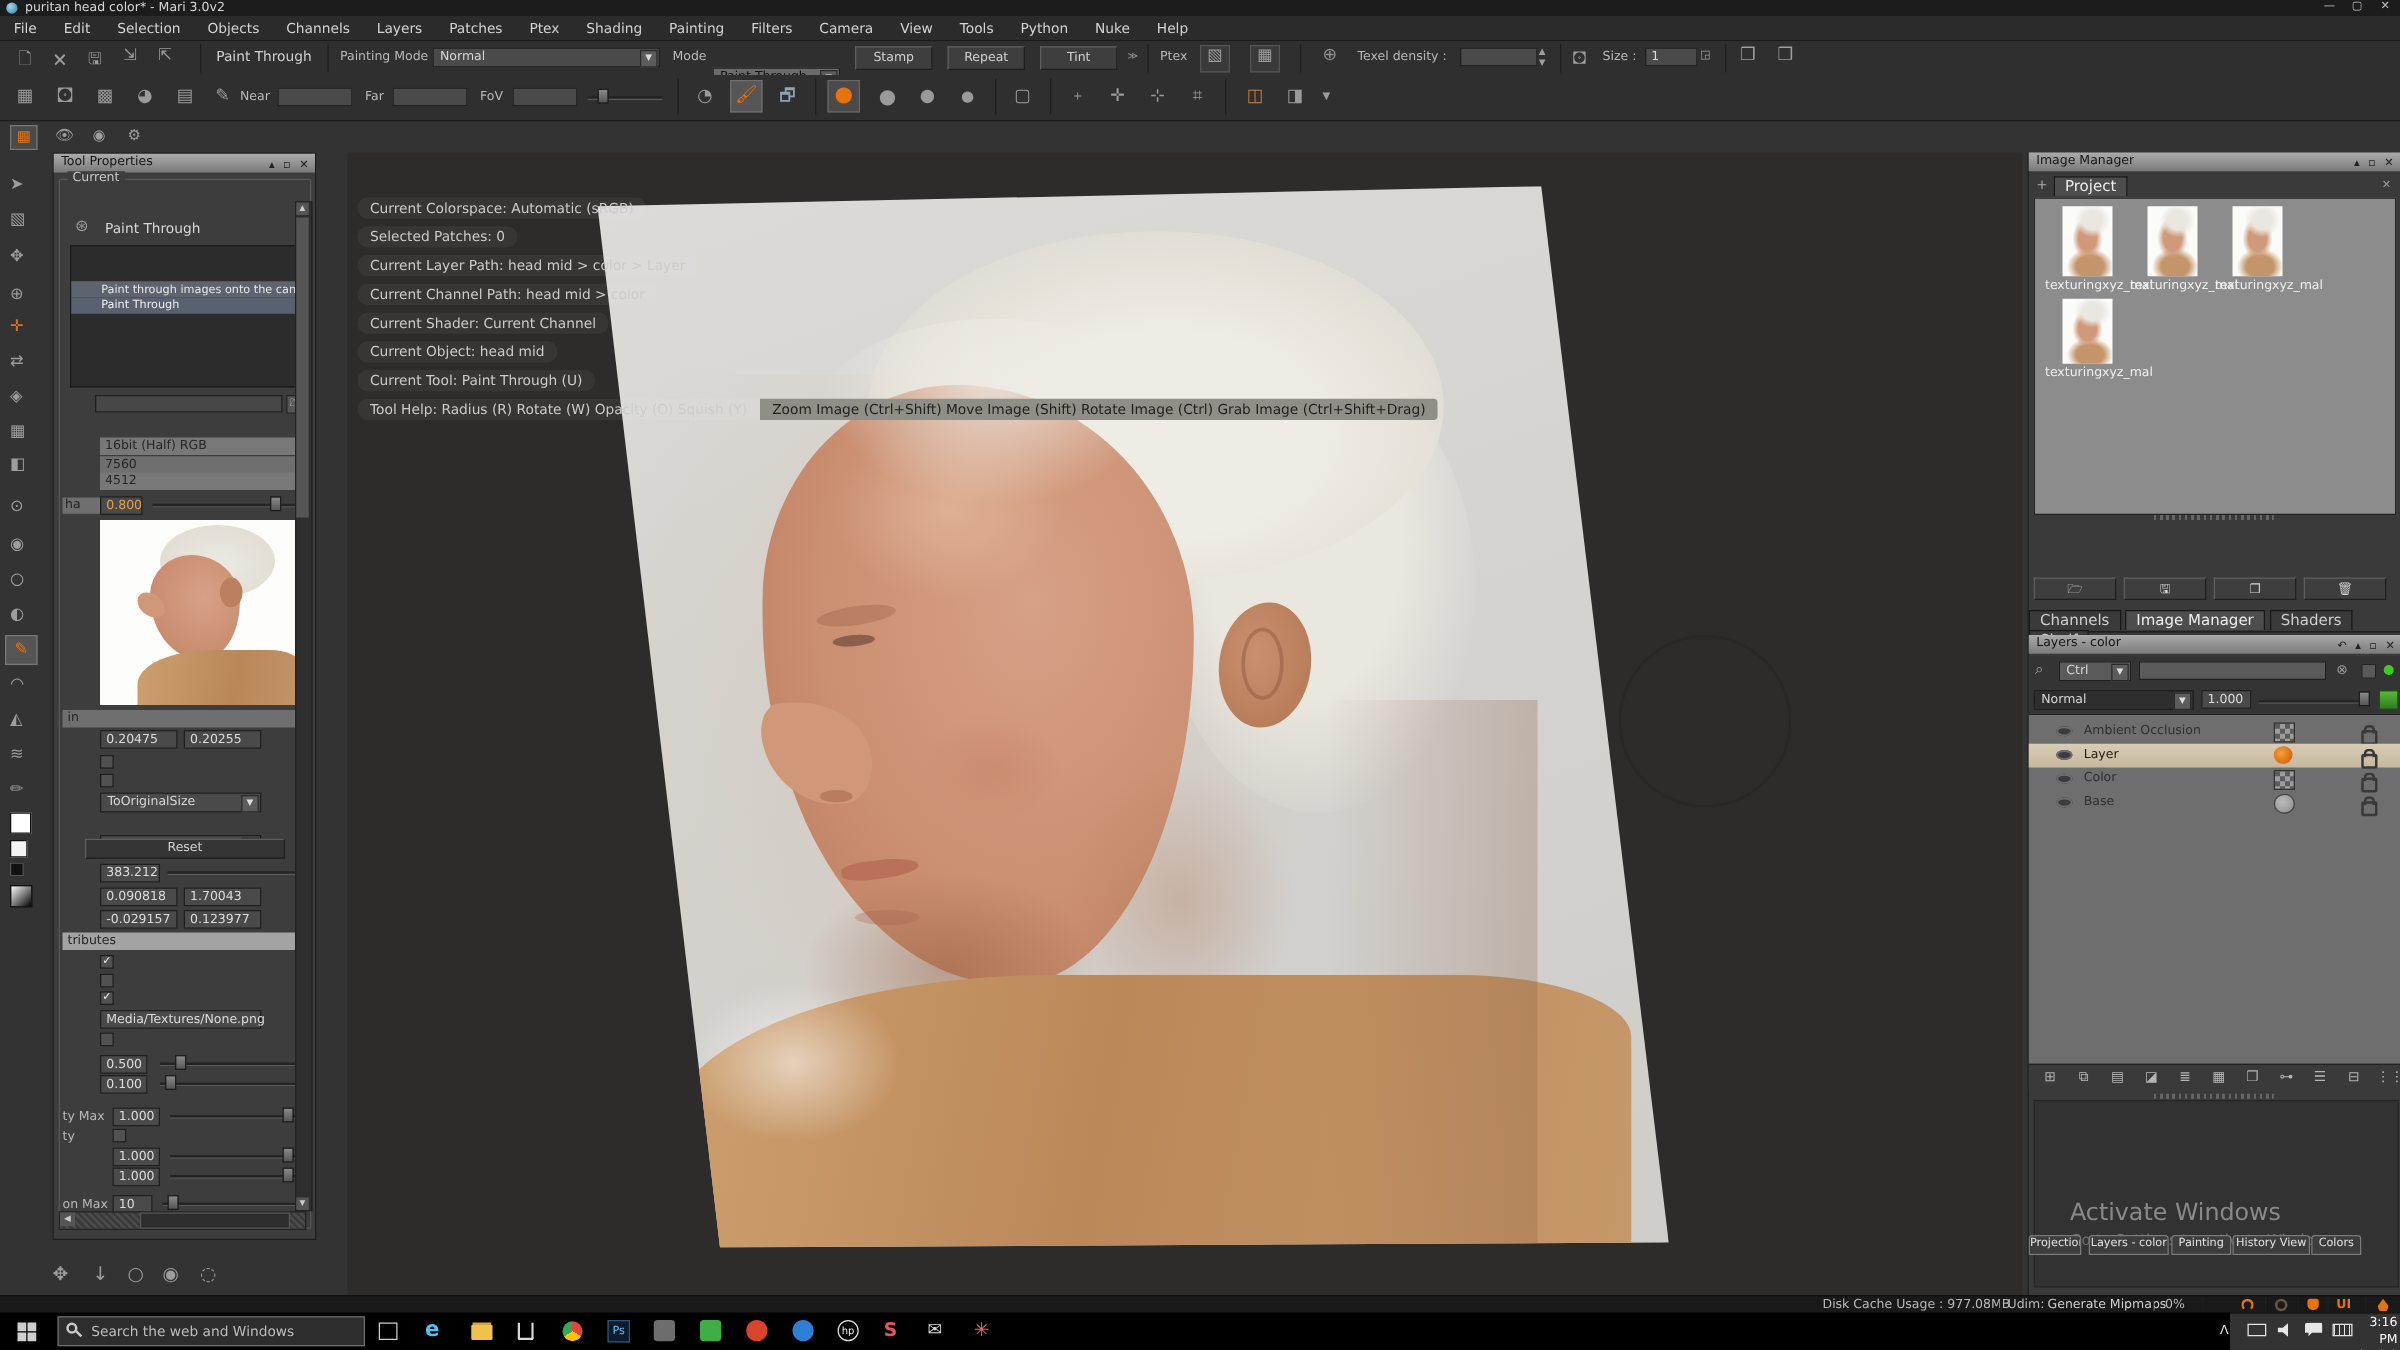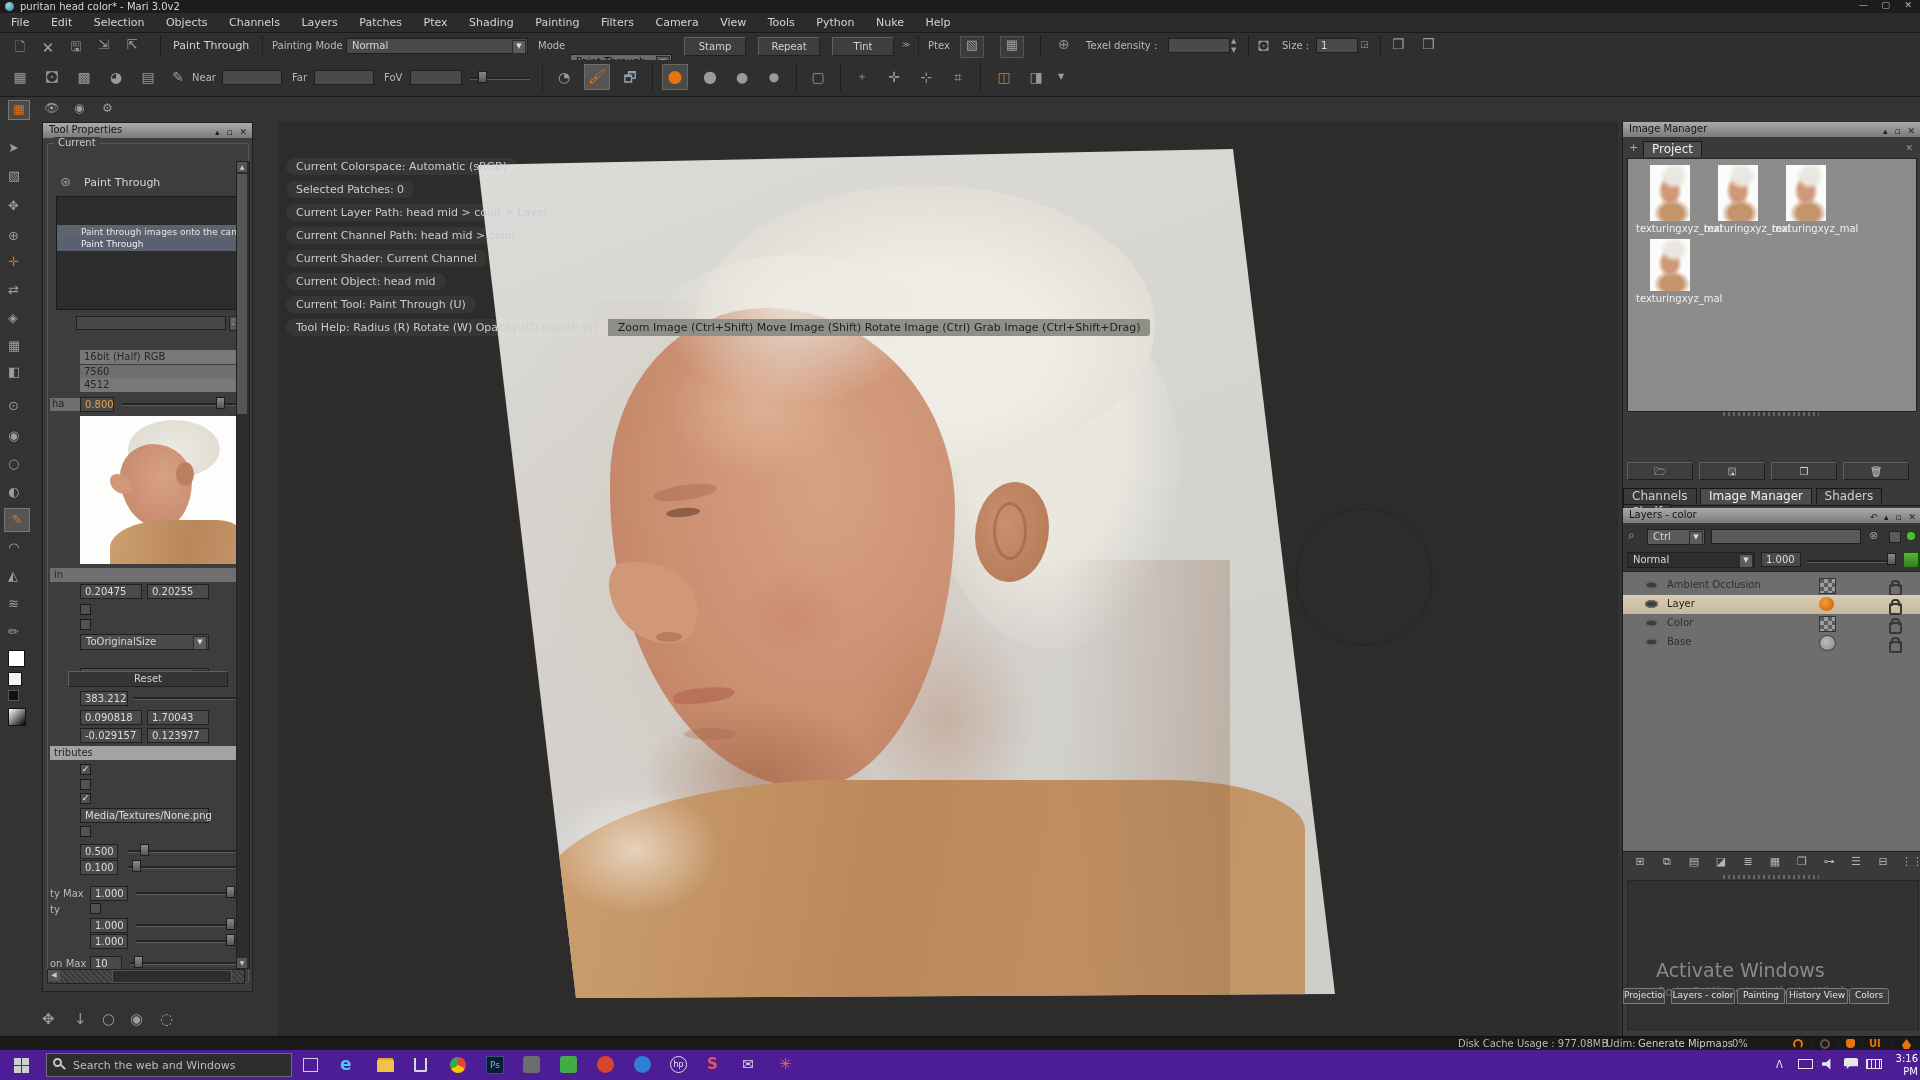--- a/index.html
+++ b/index.html
@@ -492,21 +492,21 @@
     <span class="abs sep" style="left:1812px;top:1px;height:12px;"></span>
     <span class="abs" style="left:1820px;top:2px;width:10px;height:10px;border:2px solid #6a5540;border-radius:50%;box-sizing:border-box;"></span>
     <span class="abs sep" style="left:1838px;top:1px;height:12px;"></span>
     <span class="abs" style="left:1846px;top:2px;width:9px;height:9px;background:#e8720c;border-radius:2px 2px 4px 4px;"></span>
     <span class="abs sep" style="left:1862px;top:1px;height:12px;"></span>
     <span class="abs" style="left:1869px;top:1px;color:#e8720c;font-weight:bold;">UI</span>
     <span class="abs sep" style="left:1892px;top:1px;height:12px;"></span>
     <span class="abs" style="left:1902px;top:2px;width:9px;height:10px;background:#e8720c;clip-path:polygon(50% 0,100% 60%,80% 100%,20% 100%,0 60%);"></span>
   </div>
 
-  <div class="abs" style="left:0;top:1050px;width:1920px;height:30px;background:#4c1d95;">
+  <div class="abs" style="left:0;top:1050px;width:1784px;height:30px;background:#000000;">
     <span class="abs" style="left:14px;top:8px;width:15px;height:15px;display:grid;grid-template-columns:7px 7px;grid-gap:1px;">
       <span style="background:#cfcfcf;width:7px;height:7px;"></span>
         <span style="background:#cfcfcf;width:7px;height:7px;"></span>
       <span style="background:#cfcfcf;width:7px;height:7px;"></span>
         <span style="background:#cfcfcf;width:7px;height:7px;"></span>
     </span>
     <div class="abs" style="left:46px;top:3px;width:246px;height:24px;background:#2d2d2d;border:1px solid #6e6e6e;box-sizing:border-box;">
       <span style="position:absolute;left:6px;top:4px;width:9px;height:9px;border:2px solid #c9c9c9;border-radius:50%;box-sizing:border-box;"></span>
       <span style="position:absolute;left:13px;top:12px;width:6px;height:2px;background:#c9c9c9;transform:rotate(45deg);"></span>
       <span style="position:absolute;left:26px;top:5px;font-size:11px;color:#bdbdbd;">Search the web and Windows</span>

